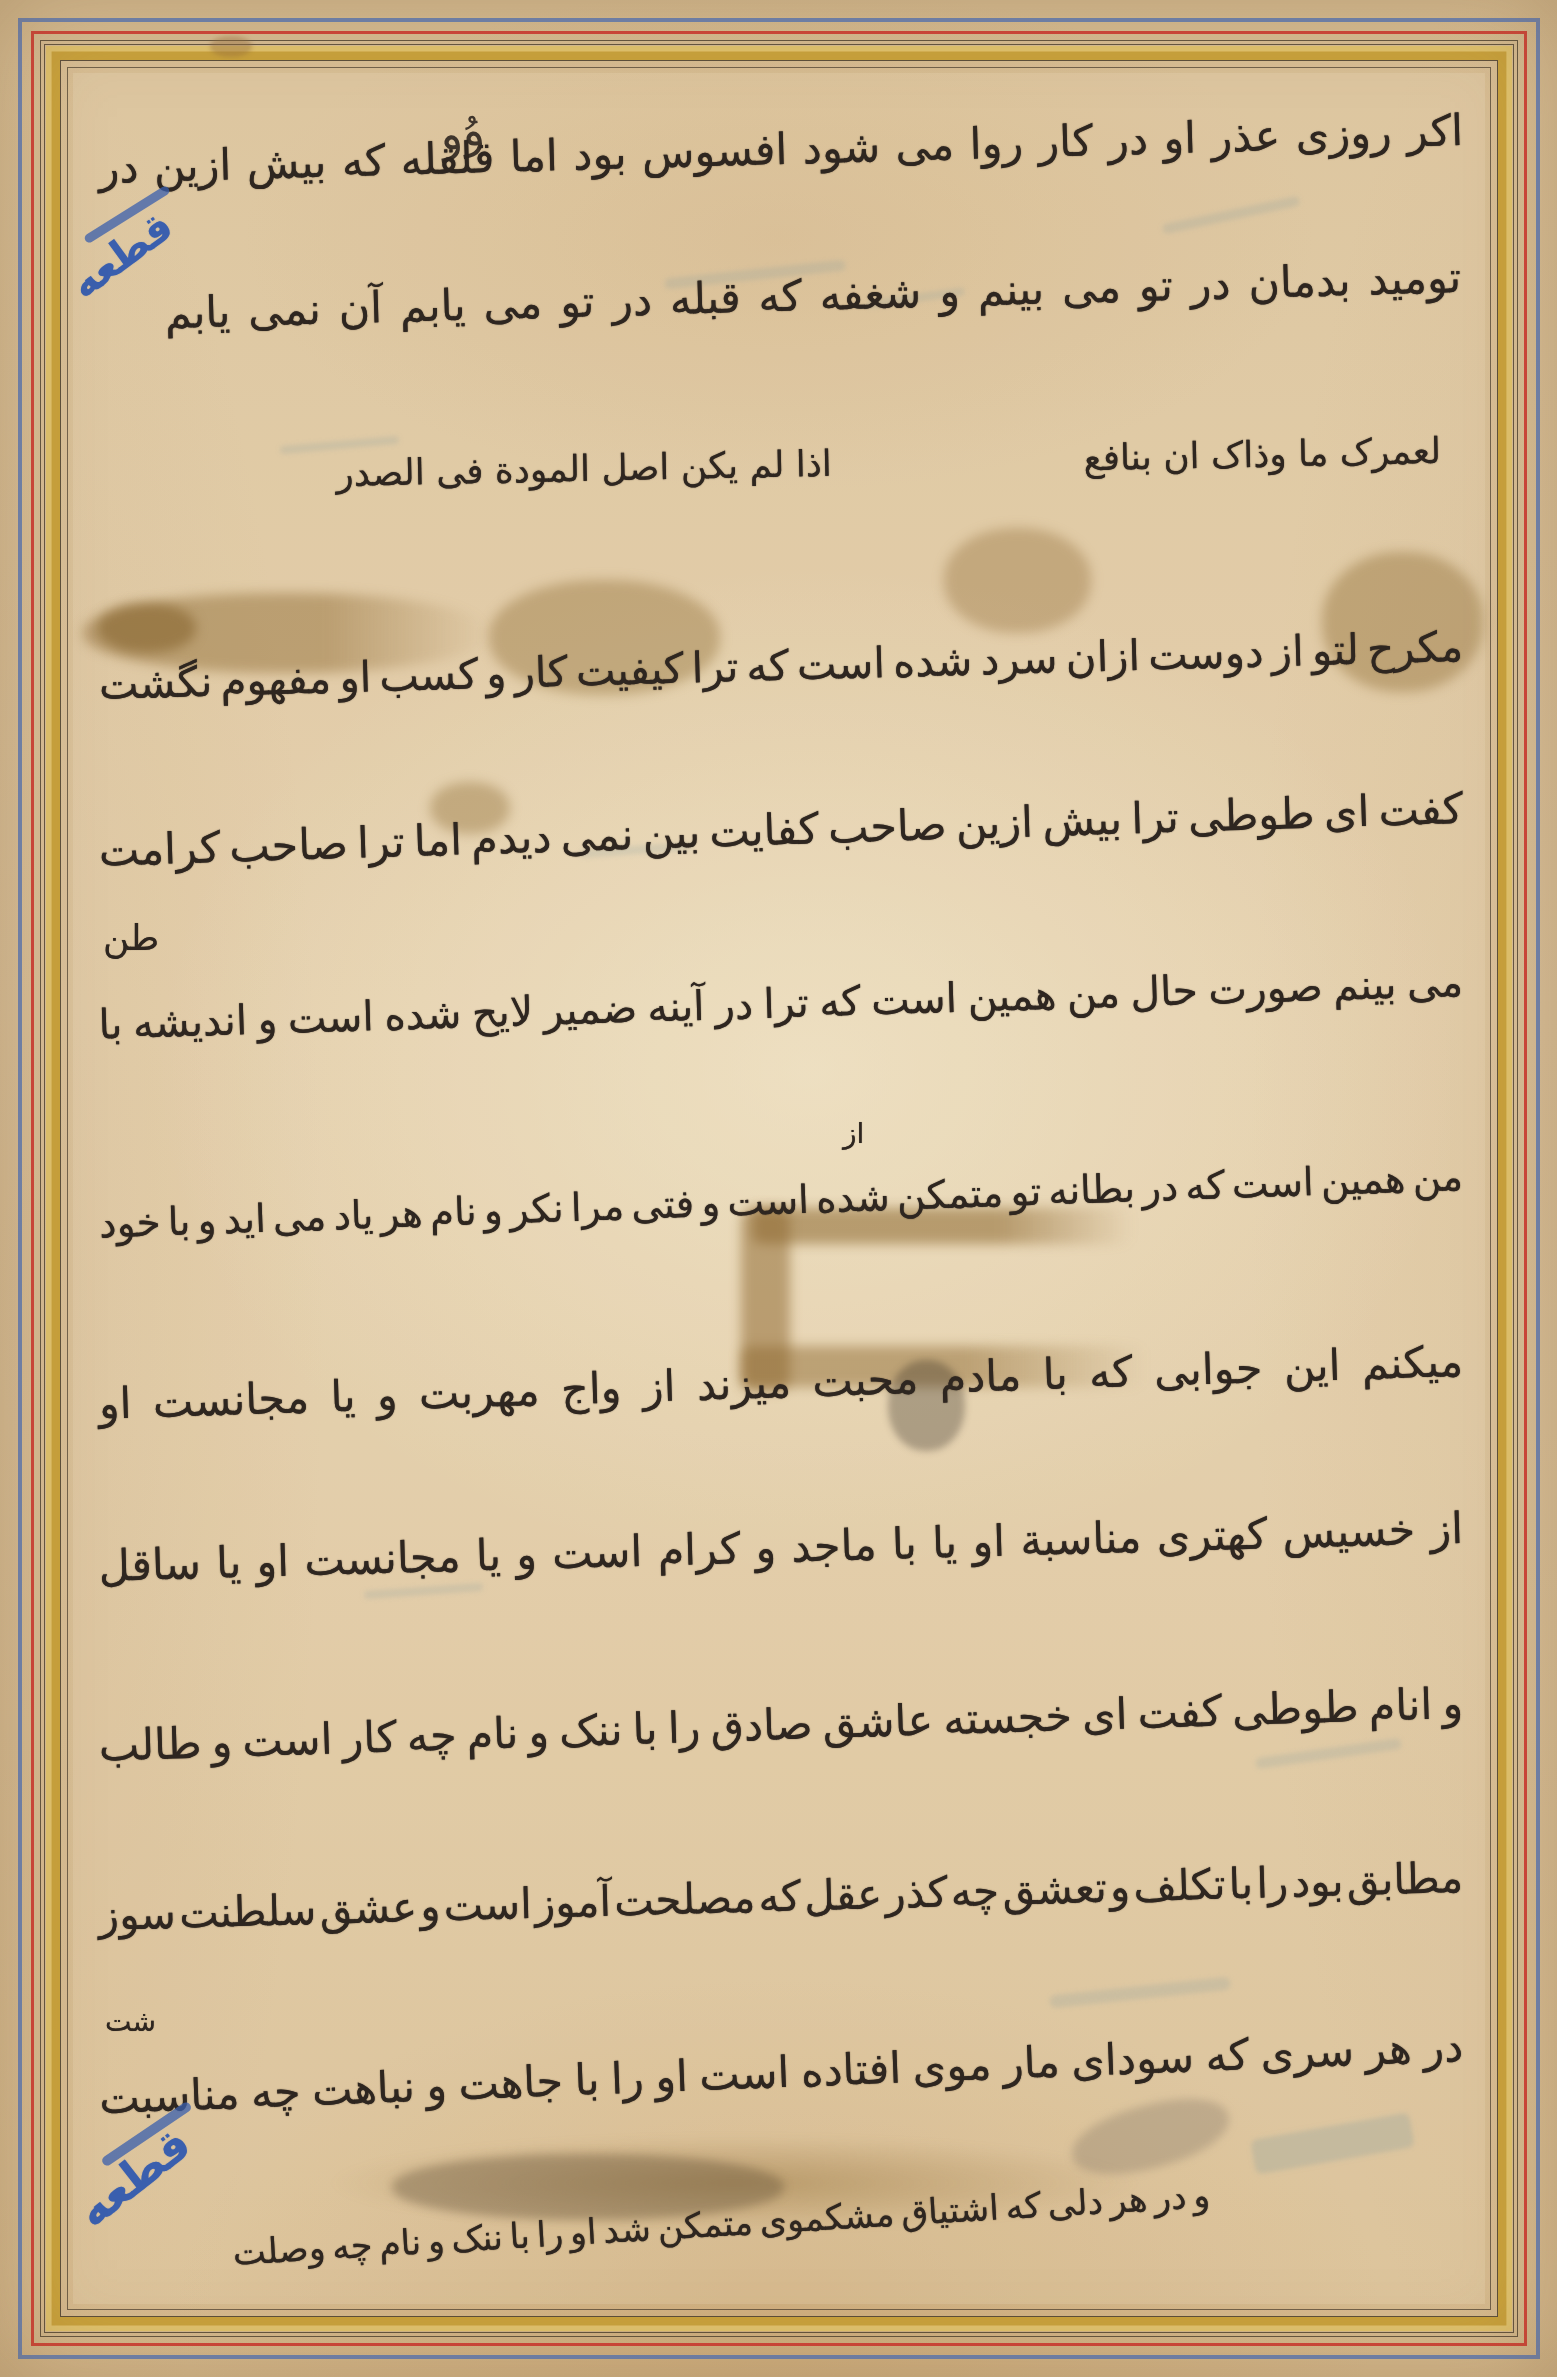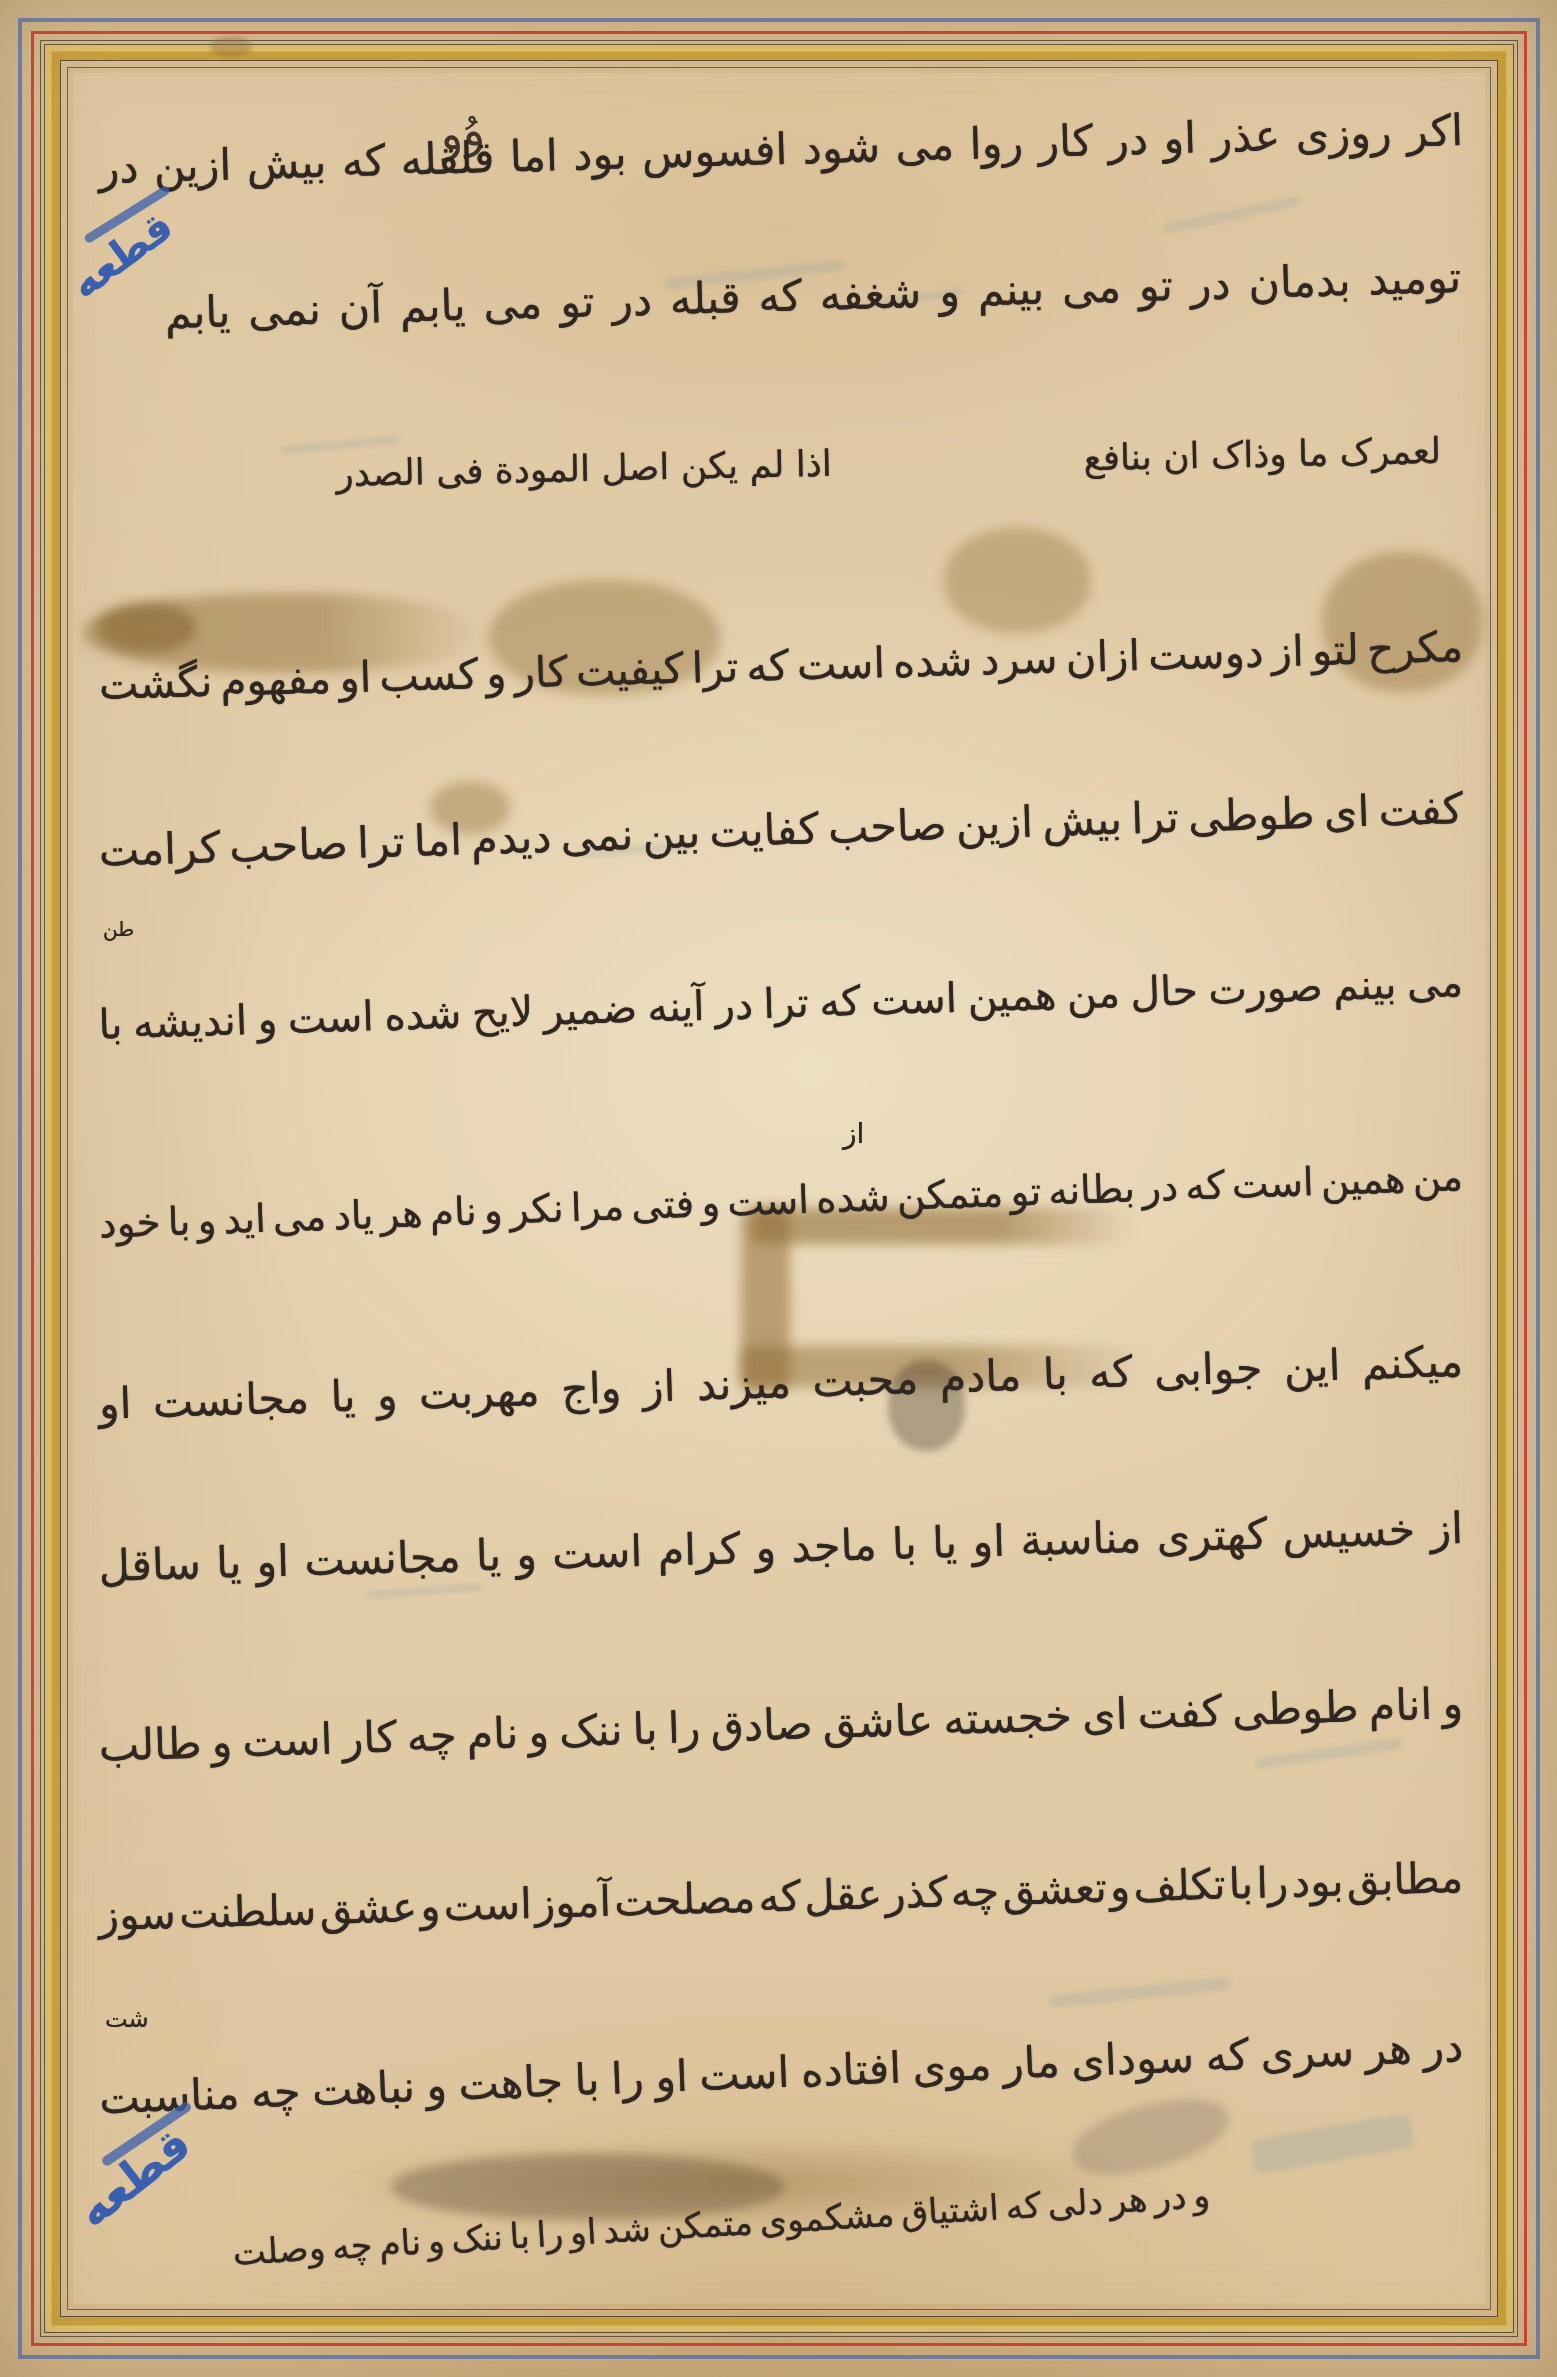--- a/index.html
+++ b/index.html
@@ -321,22 +321,22 @@
         <span>با</span>
         <span>ننک</span>
         <span>و</span>
         <span>نام</span>
         <span>چه</span>
         <span>وصلت</span>
       </div>
     </div>
 
   <div class="superscript" style="left:843px;top:1117px;font-size:28px;">از</div>
-  <div class="superscript" style="left:103px;top:917px;font-size:20px;">طن</div>
-  <div class="superscript" style="left:105px;top:2005px;font-size:24px;">شت</div>
+  <div class="superscript" style="left:103px;top:917px;font-size:36px;">طن</div>
+  <div class="superscript" style="left:105px;top:2005px;font-size:28px;">شت</div>
 
   <div class="blue-accent" style="left:78px;top:210px;width:98px;height:9px;transform:rotate(-32deg);"></div>
   <div class="marginal" style="left:64px;top:231px;font-size:41px;transform:rotate(-36deg);">قطعه</div>
   <div class="blue-accent" style="left:94px;top:2129px;width:105px;height:9.8px;transform:rotate(-34deg);"></div>
   <div class="marginal" style="left:69px;top:2150px;font-size:46px;transform:rotate(-38deg);">قطعه</div>
 
   <div class="vignette"></div>
 </div>
 
 

